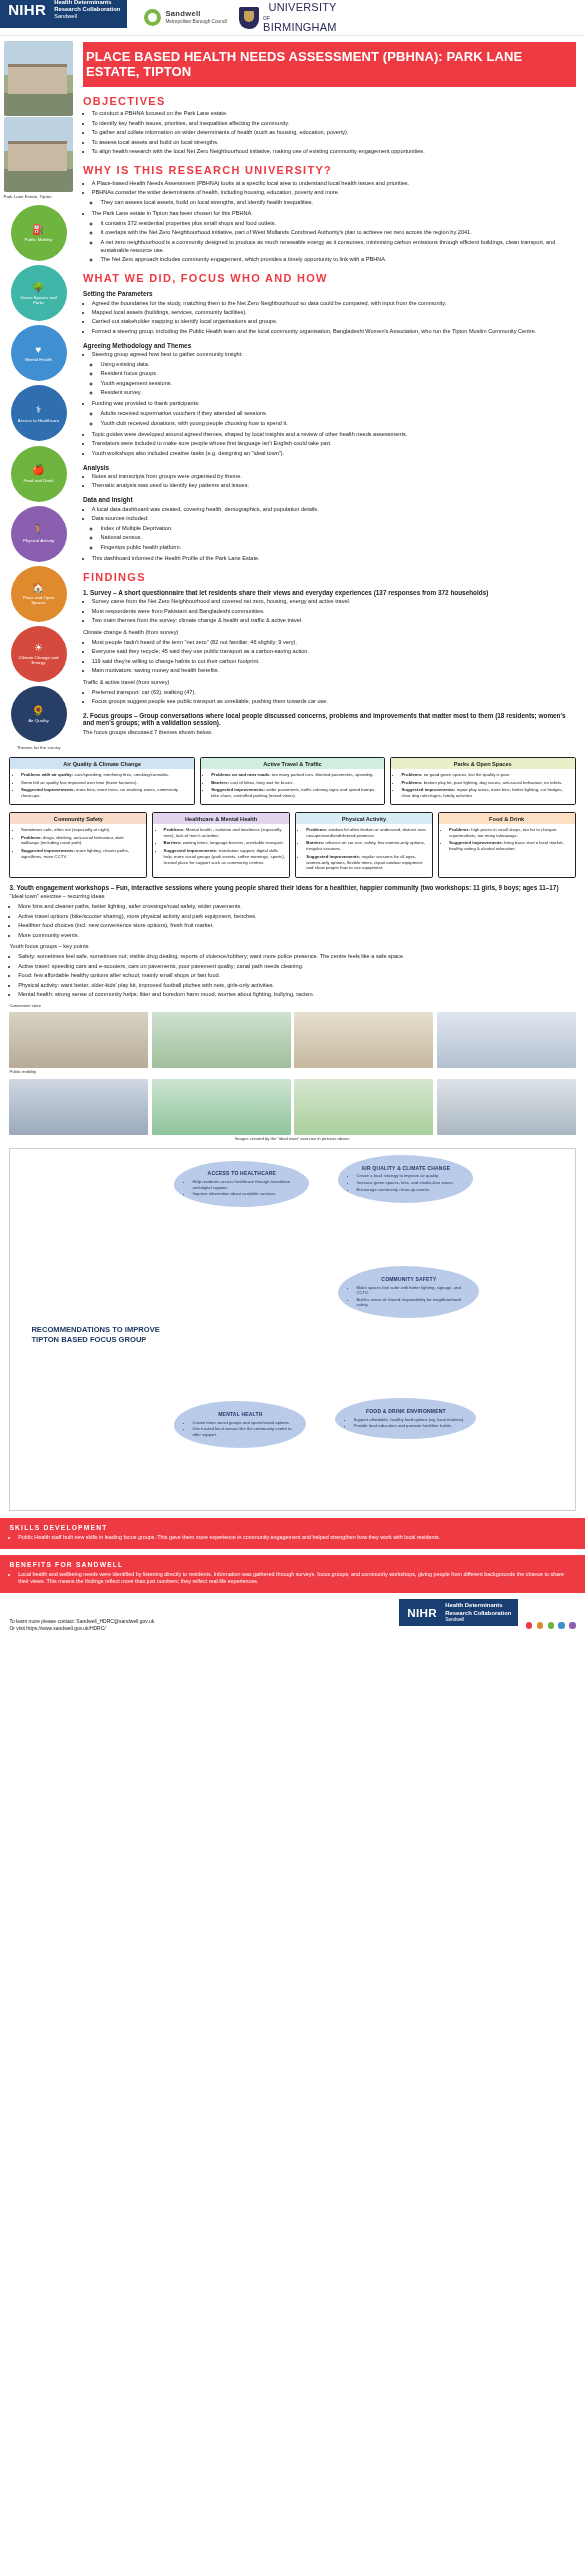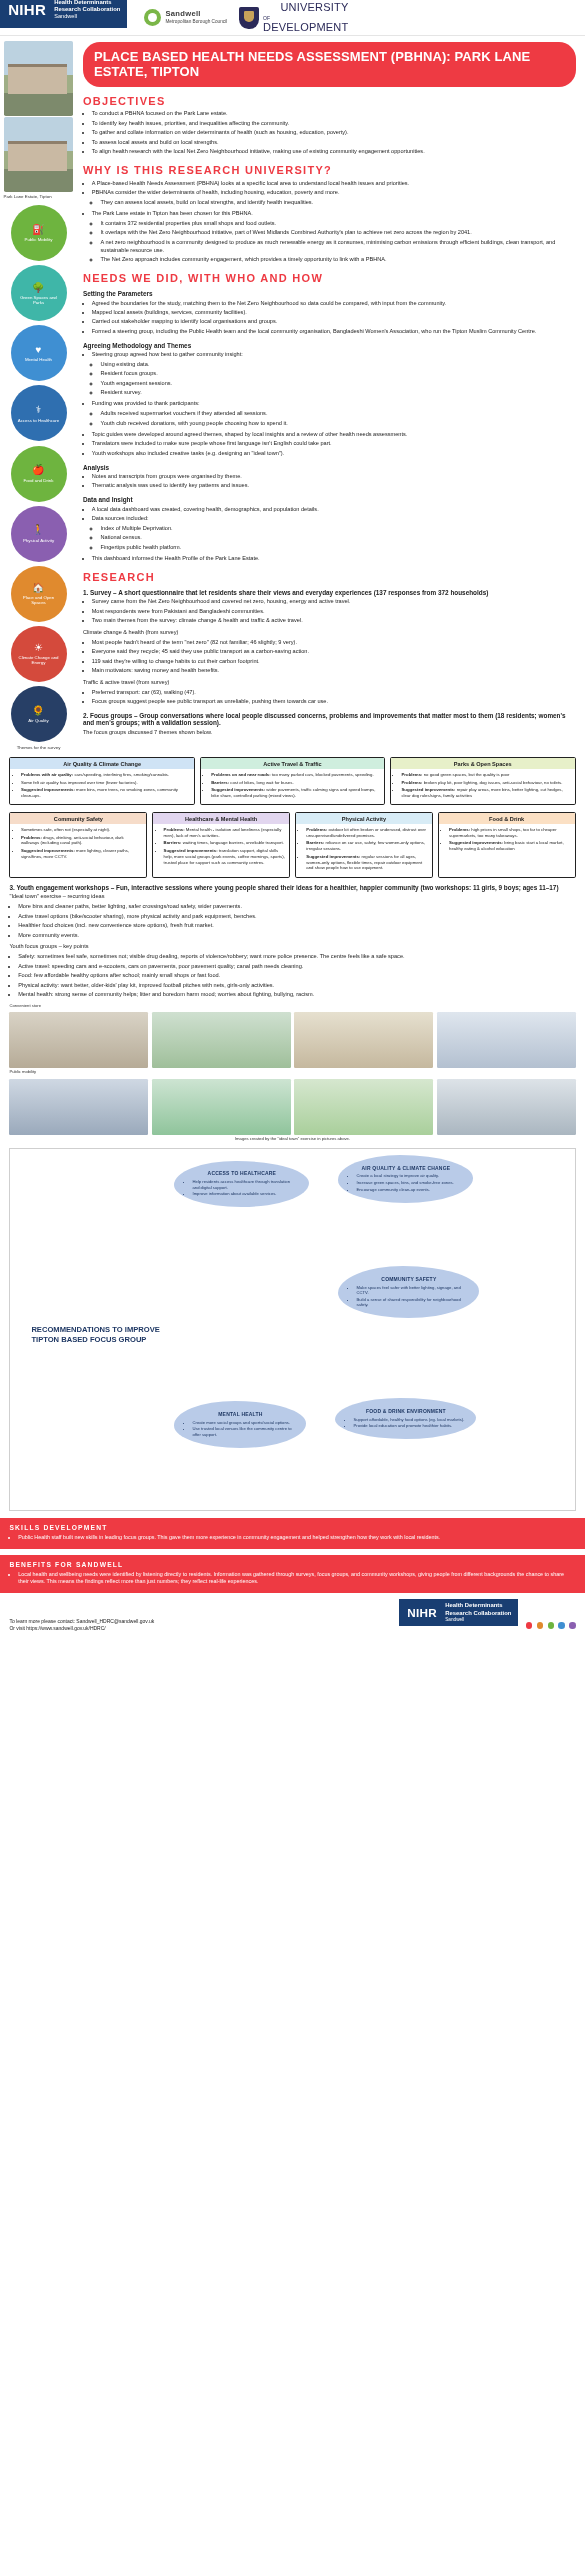--- a/index.html
+++ b/index.html
@@ -51,21 +51,21 @@
   .circ.teal { background: #3fb6a8; }
   .circ.blue { background: #3f8fd2; }
   .circ.dblue { background: #2f6fb0; }
   .circ.purple { background: #8a5fb0; }
   .circ.orange { background: #e08a2e; }
   .circ.red { background: #d44a3c; }
   .circ.navy { background: #273f66; }
   .themes-cap { font-size: 4.4px; color: #333; text-align: center; margin-top: 3.5px; }
 
   
-  .title-band { background: #ee3a43; color: #fff; padding: 7px 11px; border-radius: 17px; }
+  .title-band { background: #ee3a43; color: #fff; padding: 7px 3px; }
   .title-band h1 { margin: 0; font-size: 13px; line-height: 1.18; font-weight: bold; letter-spacing: 0.1px; }
 
   .section-head { color: #ee3a43; font-weight: bold; font-size: 11px; letter-spacing: 1.3px; margin: 8.2px 0 3.5px; }
   .sub-head { font-weight: bold; font-size: 6.4px; margin: 5.9px 0 2.3px; }
   p, li { font-size: 5.6px; line-height: 1.42; margin: 0 0 2.3px; }
   ul { margin: 0 0 3.5px 0; padding-left: 8.8px; }
   ul ul { margin-top: 1.8px; }
   li { margin-bottom: 1.5px; }
 
   
@@ -128,21 +128,21 @@
       <div class="sandwell-txt">
         <div class="big">Sandwell</div>
         <div>Metropolitan Borough Council</div>
       </div>
     </div>
     <div class="logo-box">
       <div class="uob-crest"></div>
       <div class="uob-txt">
         <div class="big">UNIVERSITY</div>
         <div>OF</div>
-        <div class="big">DEVELOPMENT</div>
+        <div class="big">BIRMINGHAM</div>
       </div>
     </div>
   </div>
 
   <div class="body-wrap">
 
     <div class="left-col">
       <div class="photo p1"></div>
       <div class="photo p1"></div>
       <div class="photo-cap">Park Lane Estate, Tipton</div>
@@ -212,21 +212,21 @@
         </ul>
         <li>The Park Lane estate in Tipton has been chosen for this PBHNA.</li>
         <ul>
           <li>It contains 372 residential properties plus small shops and food outlets.</li>
           <li>It overlaps with the Net Zero Neighbourhood initiative, part of West Midlands Combined Authority's plan to achieve net zero across the region by 2041.</li>
           <li>A net zero neighbourhood is a community designed to produce as much renewable energy as it consumes, minimising carbon emissions through efficient buildings, clean transport, and sustainable resource use.</li>
           <li>The Net Zero approach includes community engagement, which provides a timely opportunity to link with a PBHNA.</li>
         </ul>
       </ul>
 
-      <div class="section-head">NEEDS WE DID, WITH WHO AND HOW</div>
+      <div class="section-head">WHAT WE DID, FOCUS WHO AND HOW</div>
 
       <div class="sub-head">Setting the Parameters</div>
       <ul>
         <li>Agreed the boundaries for the study, matching them to the Net Zero Neighbourhood so data could be compared, with input from the community.</li>
         <li>Mapped local assets (buildings, services, community facilities).</li>
         <li>Carried out stakeholder mapping to identify local organisations and groups.</li>
         <li>Formed a steering group, including the Public Health team and the local community organisation, Bangladeshi Women's Association, who run the Tipton Muslim Community Centre.</li>
       </ul>
 
       <div class="sub-head">Agreeing Methodology and Themes</div>
@@ -259,21 +259,21 @@
         <li>A local data dashboard was created, covering health, demographics, and population details.</li>
         <li>Data sources included:</li>
         <ul>
           <li>Index of Multiple Deprivation.</li>
           <li>National census.</li>
           <li>Fingertips public health platform.</li>
         </ul>
         <li>This dashboard informed the Health Profile of the Park Lane Estate.</li>
       </ul>
 
-      <div class="section-head">RESEARCH</div>
+      <div class="section-head">FINDINGS</div>
       <div class="sub-head">1. Survey – A short questionnaire that let residents share their views and everyday experiences (137 responses from 372 households)</div>
       <ul>
         <li>Survey came from the Net Zero Neighbourhood and covered net zero, housing, energy and active travel.</li>
         <li>Most respondents were from Pakistani and Bangladeshi communities.</li>
         <li>Two main themes from the survey: climate change &amp; health and traffic &amp; active travel.</li>
       </ul>
 
       <p>Climate change &amp; health (from survey)</p>
       <ul>
         <li>Most people hadn't heard of the term "net zero" (82 not familiar; 46 slightly; 9 very).</li>

